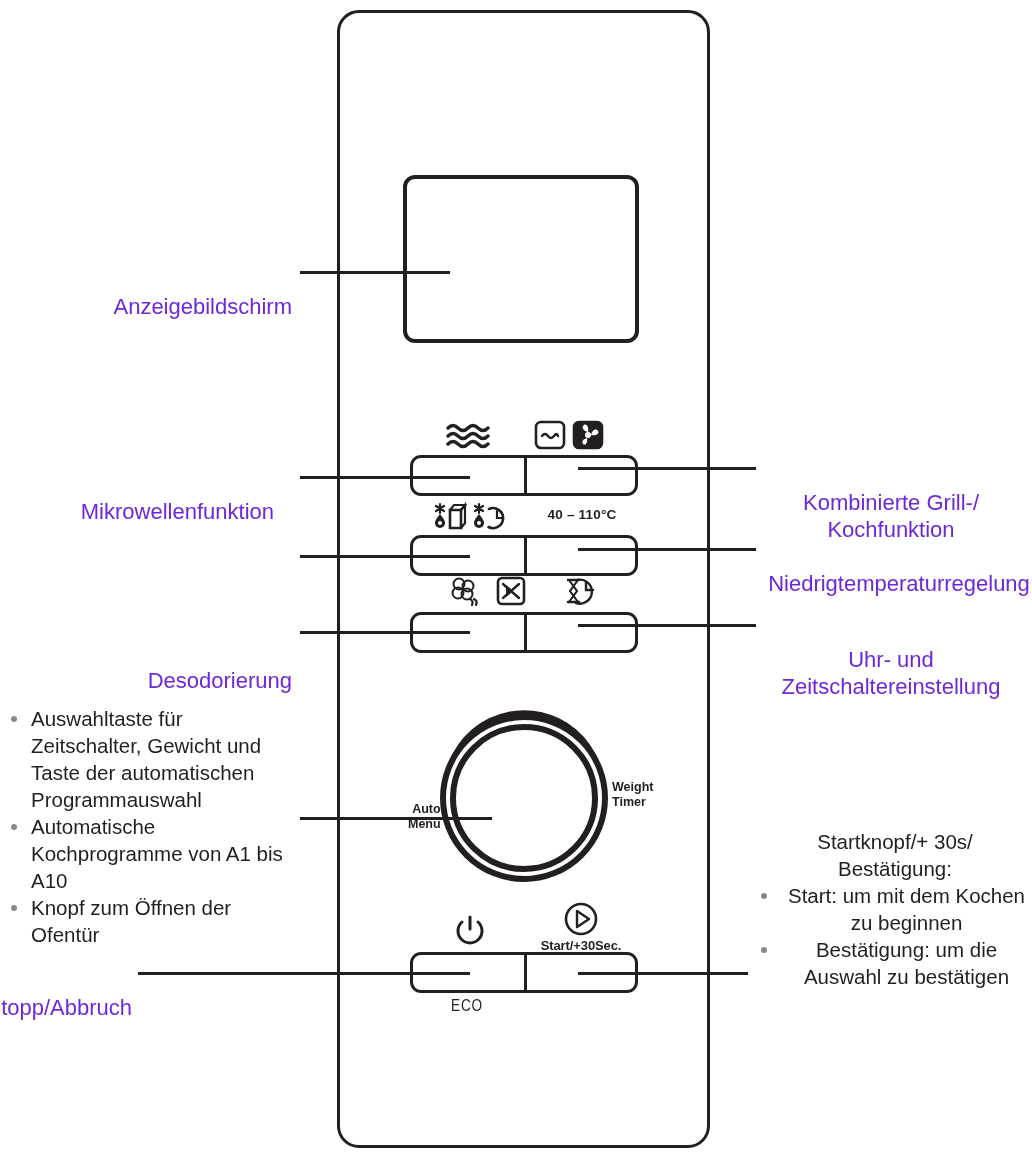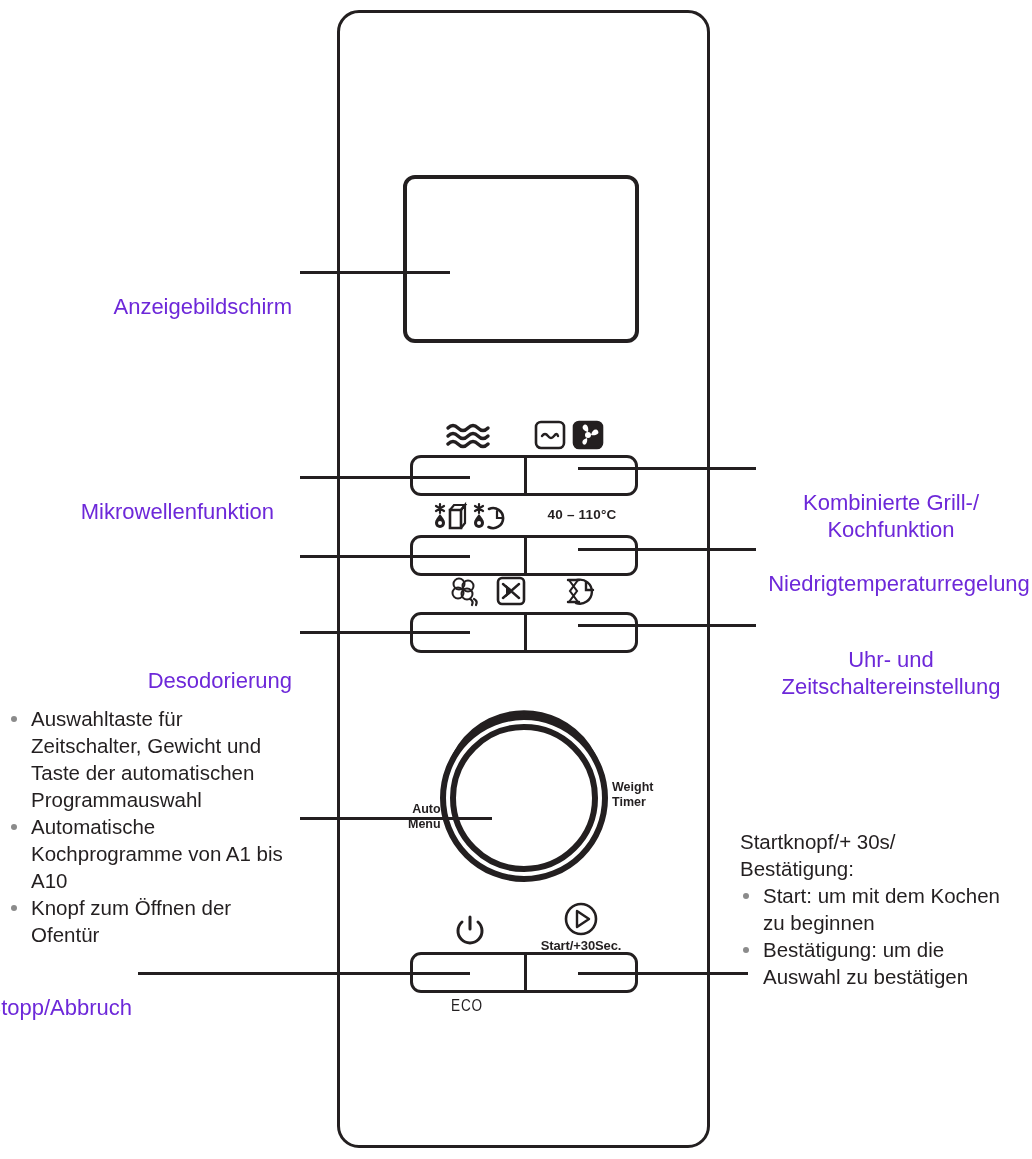--- a/index.html
+++ b/index.html
@@ -366,20 +366,20 @@
   <div style="position:absolute;left:413px;top:955px;width:108px;height:35px;"></div>
   <div style="position:absolute;left:527px;top:955px;width:108px;height:35px;"></div>
 
   <div class="eco-text" style="left:437px; top:996px; width:60px; text-align:center;">ECO</div>
 
   <div class="lead-h" style="left:138px; top:972px; width:332px;"></div>
   <div class="label label-left" style="left:-120px; top:959px; width:252px;">Stopp/Abbruch</div>
 
   <div class="lead-h" style="left:578px; top:972px; width:170px;"></div>
 
-  <div class="bullets" style="left:740px; top:828px; width:274px;">
+  <div class="bullets" style="left:758px; top:828px; width:274px;text-align:center;">
     <div class="lead-title" style="white-space:pre-line;">Startknopf/+ 30s/
 Bestätigung:</div>
     <div class="bullet-item">Start: um mit dem Kochen zu beginnen</div>
     <div class="bullet-item">Bestätigung: um die Auswahl zu bestätigen</div>
   </div>
 
 </div>
 
 </body></html>

